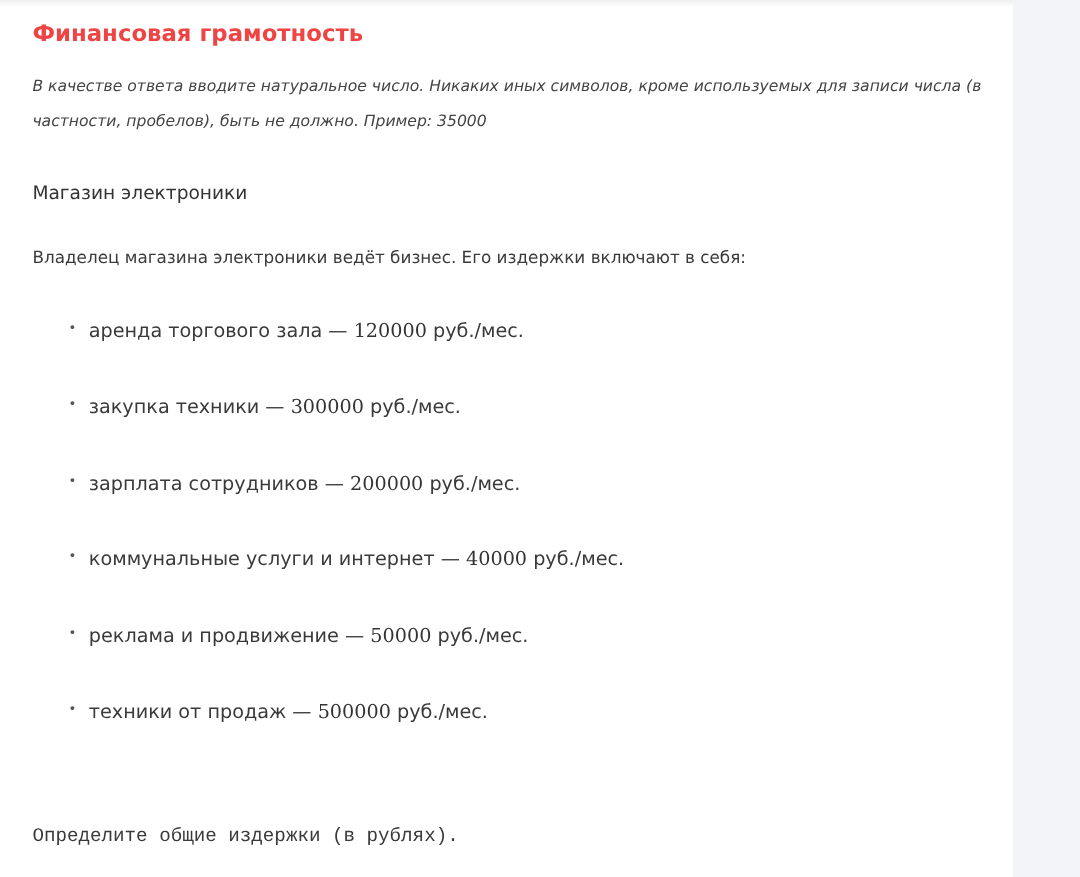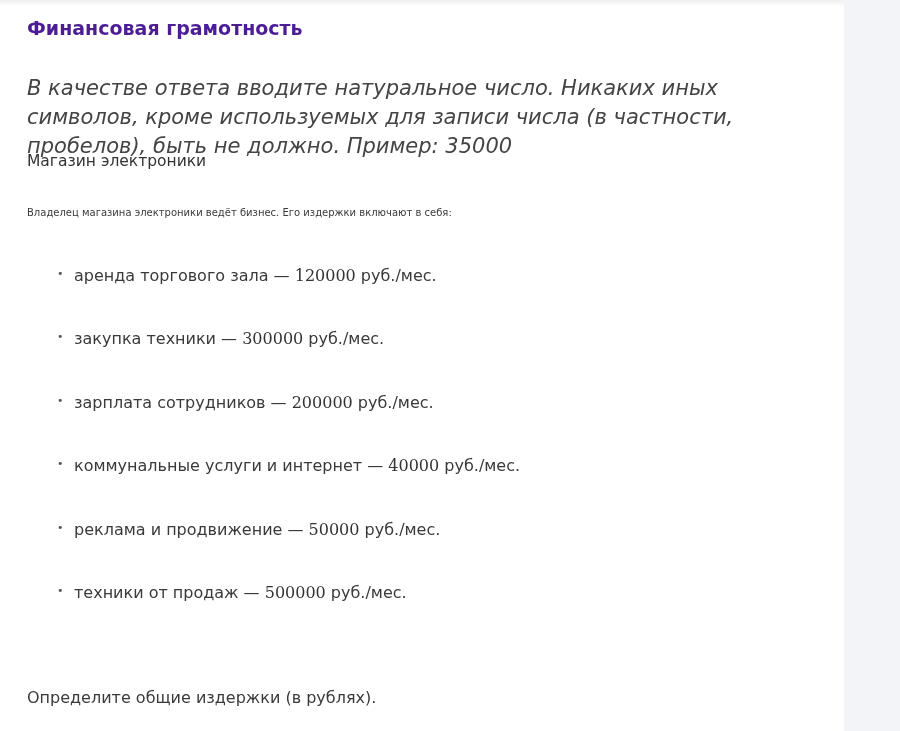--- a/index.html
+++ b/index.html
@@ -36,47 +36,47 @@
       left: 27px;
       top: 0;
       width: 810px;
     }
     .title {
       position: absolute;
       top: 17px;
       left: 0;
       font-size: 19px;
       font-weight: bold;
-      color: #4c1d95;
+      color: #ef4444;
       white-space: nowrap;
     }
     .instructions {
       position: absolute;
-      top: 74px;
+      top: 58px;
       left: 0;
       width: 800px;
-      font-size: 21px;
+      font-size: 13px;
       font-style: italic;
       line-height: 29px;
       color: #444444;
     }
     .subtitle {
       position: absolute;
       top: 152px;
       left: 0;
       font-size: 15.5px;
       font-weight: normal;
       color: #333333;
       white-space: nowrap;
     }
     .intro {
       position: absolute;
       top: 207px;
       left: 0;
-      font-size: 10px;
+      font-size: 14px;
       color: #3a3a3a;
       white-space: nowrap;
     }
     .cost-list {
       position: absolute;
       top: 266px;
       left: 0;
       margin: 0;
       padding: 0;
       list-style: none;
@@ -102,20 +102,21 @@
       color: #333;
       font-size: 16px;
     }
     .question {
       position: absolute;
       top: 688px;
       left: 0;
       font-size: 16px;
       color: #3a3a3a;
       white-space: nowrap;
+      font-family: Liberation Mono, monospace;
     }
   </style>
 </head>
 <body>
 
 <div class="page">
   <div class="top-shadow"></div>
   <div class="right-panel"></div>
 
   <div class="content">

